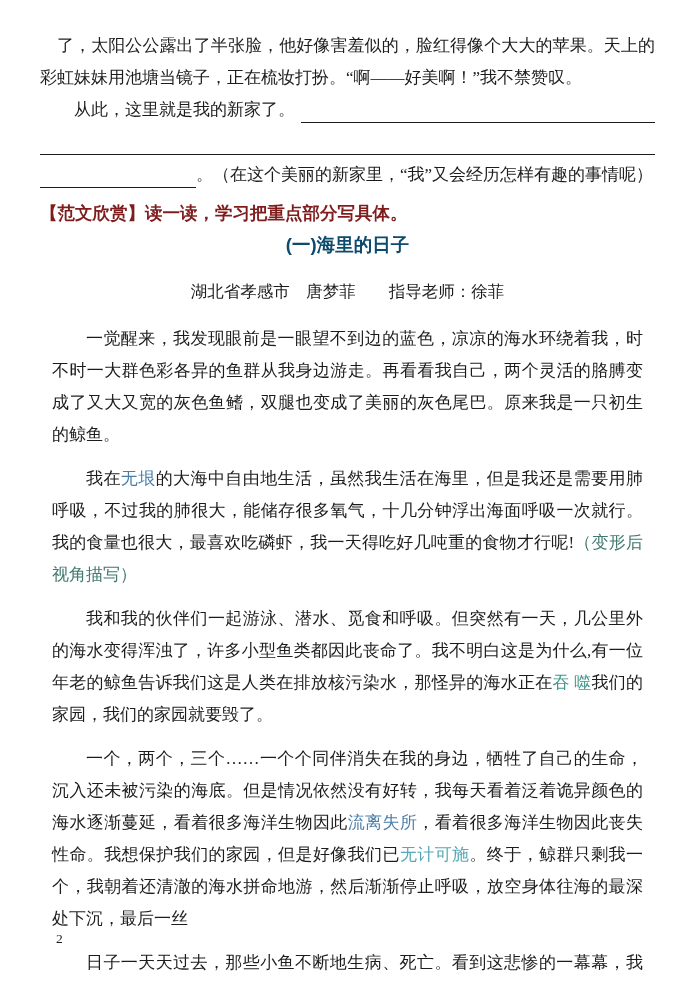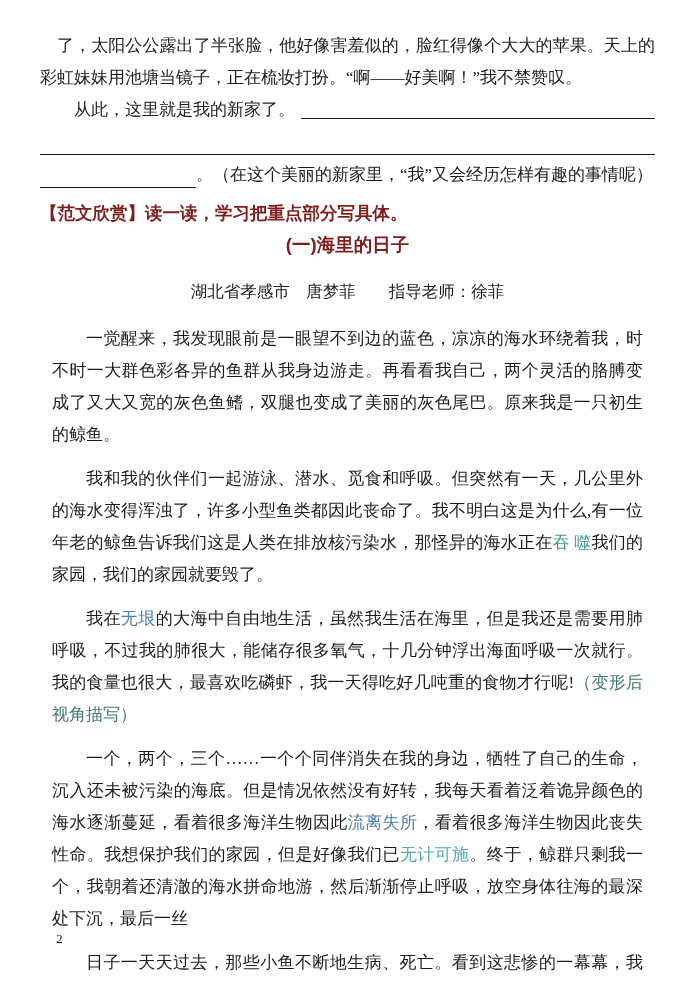--- a/index.html
+++ b/index.html
@@ -22,21 +22,21 @@
   }
   .para {
     margin: 0;
     text-align: justify;
     text-justify: inter-character;
   }
   .indent-1 { text-indent: 1em; }
   .indent-2 { text-indent: 2em; }
   .flex-row {
     display: flex;
-    align-items: flex-start;
+    align-items: center;
   }
   .flex-row .lead {
     white-space: nowrap;
     padding-left: 2em;
   }
   .write-line {
     flex: 1 1 auto;
     border-bottom: 1.5px solid #1c1c1c;
     height: 24px;
     margin-left: 6px;
@@ -67,21 +67,21 @@
     line-height: 32px;
     color: #7f1d1d;
   }
   .essay-title {
     margin: 0;
     text-align: center;
     font-family: "Liberation Sans", "DejaVu Sans", sans-serif;
     font-weight: bold;
     font-size: 18.5px;
     line-height: 32px;
-    color: #7f1d1d;
+    color: #0c4a6e;
   }
   .essay-byline {
     margin: 16px;
     text-align: center;
     font-size: 16.5px;
     line-height: 30px;
   }
   .essay-body {
     margin-top: 6px;
   }
@@ -127,21 +127,21 @@
 
 
   <p class="section-header">【范文欣赏】读一读，学习把重点部分写具体。</p>
 
   <p class="essay-title">(一)海里的日子</p>
 
   <p class="essay-byline">湖北省孝感市　唐梦菲　　指导老师：徐菲</p>
 
   <div class="essay-body">
       <p class="essay-para"><span>一觉醒来，我发现眼前是一眼望不到边的蓝色，凉凉的海水环绕着我，时不时一大群色彩各异的鱼群从我身边游走。再看看我自己，两个灵活的胳膊变成了又大又宽的灰色鱼鳍，双腿也变成了美丽的灰色尾巴。原来我是一只初生的鲸鱼。</span></p>
+      <p class="essay-para"><span>我在</span><span class="hl-blue">无垠</span><span>的大海中自由地生活，虽然我生活在海里，但是我还是需要用肺呼吸，不过我的肺很大，能储存很多氧气，十几分钟浮出海面呼吸一次就行。我的食量也很大，最喜欢吃磷虾，我一天得吃好几吨重的食物才行呢!</span><span class="hl-teal">（变形后视角描写）</span></p>
       <p class="essay-para"><span>我和我的伙伴们一起游泳、潜水、觅食和呼吸。但突然有一天，几公里外的海水变得浑浊了，许多小型鱼类都因此丧命了。我不明白这是为什么,有一位年老的鲸鱼告诉我们这是人类在排放核污染水，那怪异的海水正在</span><span class="hl-green">吞 噬</span><span>我们的家园，我们的家园就要毁了。</span></p>
-      <p class="essay-para"><span>我在</span><span class="hl-blue">无垠</span><span>的大海中自由地生活，虽然我生活在海里，但是我还是需要用肺呼吸，不过我的肺很大，能储存很多氧气，十几分钟浮出海面呼吸一次就行。我的食量也很大，最喜欢吃磷虾，我一天得吃好几吨重的食物才行呢!</span><span class="hl-teal">（变形后视角描写）</span></p>
       <p class="essay-para gap-before"><span>一个，两个，三个……一个个同伴消失在我的身边，牺牲了自己的生命，沉入还未被污染的海底。但是情况依然没有好转，我每天看着泛着诡异颜色的海水逐渐蔓延，看着很多海洋生物因此</span><span class="hl-blue">流离失所</span><span>，看着很多海洋生物因此丧失性命。我想保护我们的家园，但是好像我们已</span><span class="hl-cyan">无计可施</span><span>。终于，鲸群只剩我一个，我朝着还清澈的海水拼命地游，然后渐渐停止呼吸，放空身体往海的最深处下沉，最后一丝</span></p>
       <p class="essay-para"><span>日子一天天过去，那些小鱼不断地生病、死亡。看到这悲惨的一幕幕，我难过极了。我总想做些什么,传言当鲸在海洋中死去，它的尸体最终会沉入海底，　一座鲸的尸体可以供养一套以分解者为主的循环系统长达百年。我想为海洋牺牲，但同伴们不准，它们说我还小，它们做就可以了。</span></p>
     </div>
 
   <div class="page-number">2</div>
 
 </div>
 
 </body></html>

